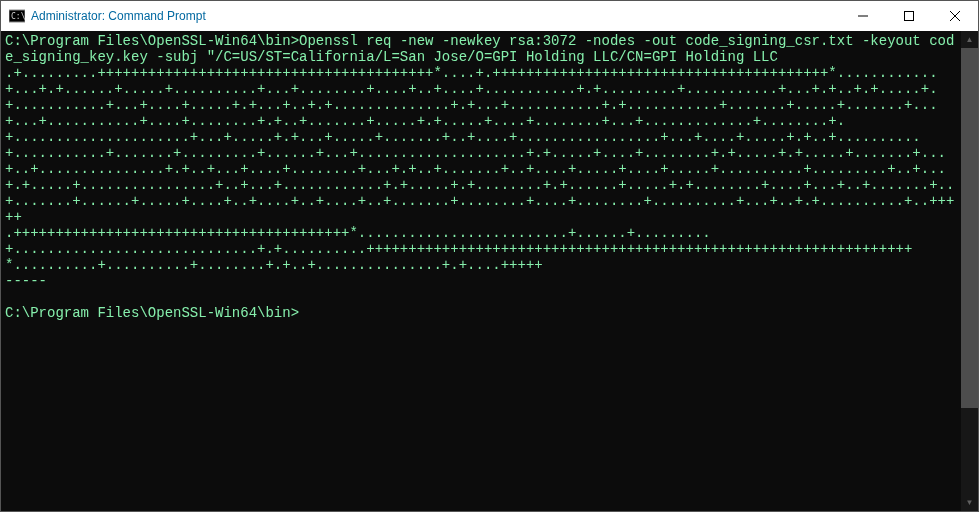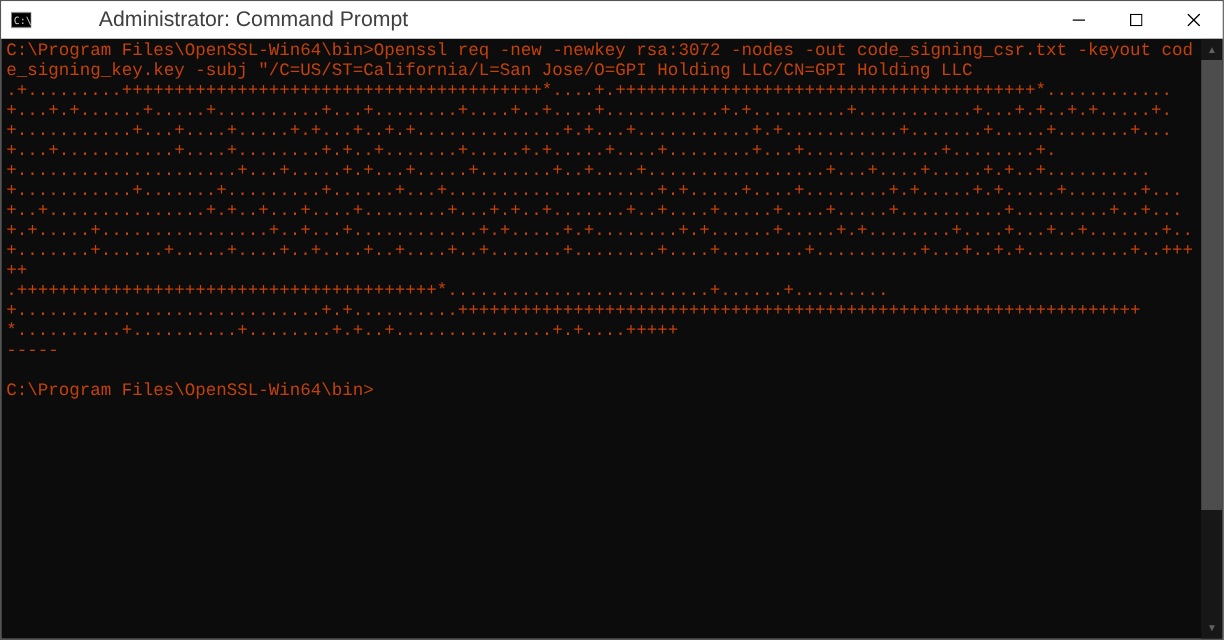--- a/index.html
+++ b/index.html
@@ -31,24 +31,23 @@
   .titlebar .icon {
     width: 16px;
     height: 16px;
     margin-left: 8px;
     margin-right: 6px;
     display: flex;
     align-items: center;
     justify-content: center;
   }
   .titlebar .title {
-    font-size: 17px;
-    color: #404040;
+    font-size: 12px;
+    color: #0369a1;
     flex: 1;
-    margin-left: 48px;
   }
   .win-controls {
     display: flex;
     height: 100%;
   }
   .win-btn {
     width: 46px;
     height: 100%;
     display: flex;
     align-items: center;
@@ -66,21 +65,21 @@
   .terminal {
     position: absolute;
     left: 0;
     top: 0;
     right: 17px; 
     bottom: 0;
     padding: 2px 4px 0 4px;
     font-family: Consolas, 'Courier New', monospace;
     font-size: 14px;
     line-height: 16px;
-    color: #c2410c;
+    color: #86efac;
     white-space: pre-wrap;
     word-break: break-all;
     overflow: hidden;
   }
   .scrollbar {
     position: absolute;
     top: 0;
     right: 0;
     bottom: 0;
     width: 17px;

